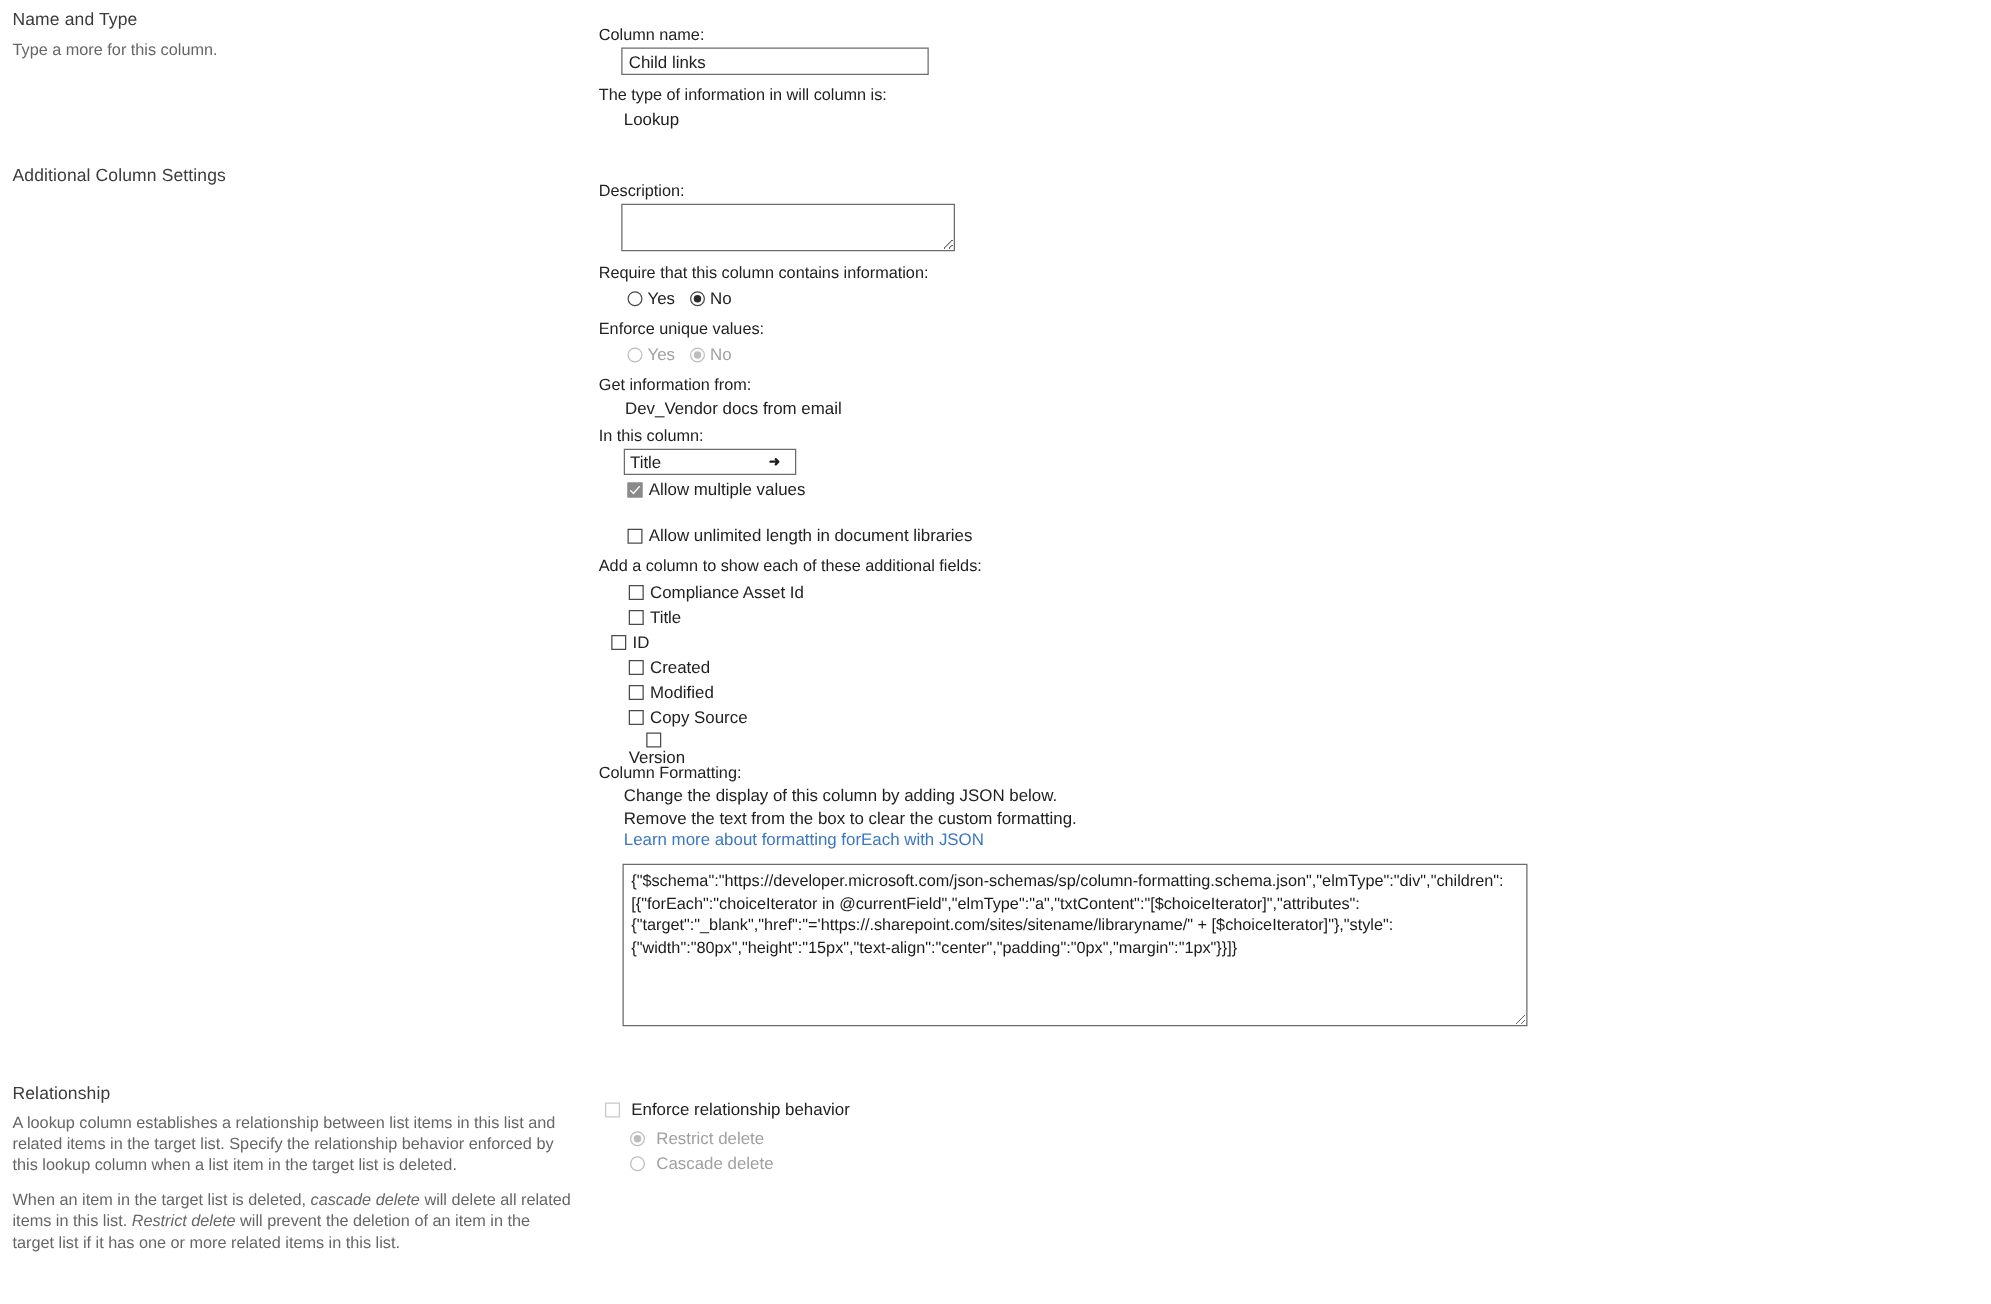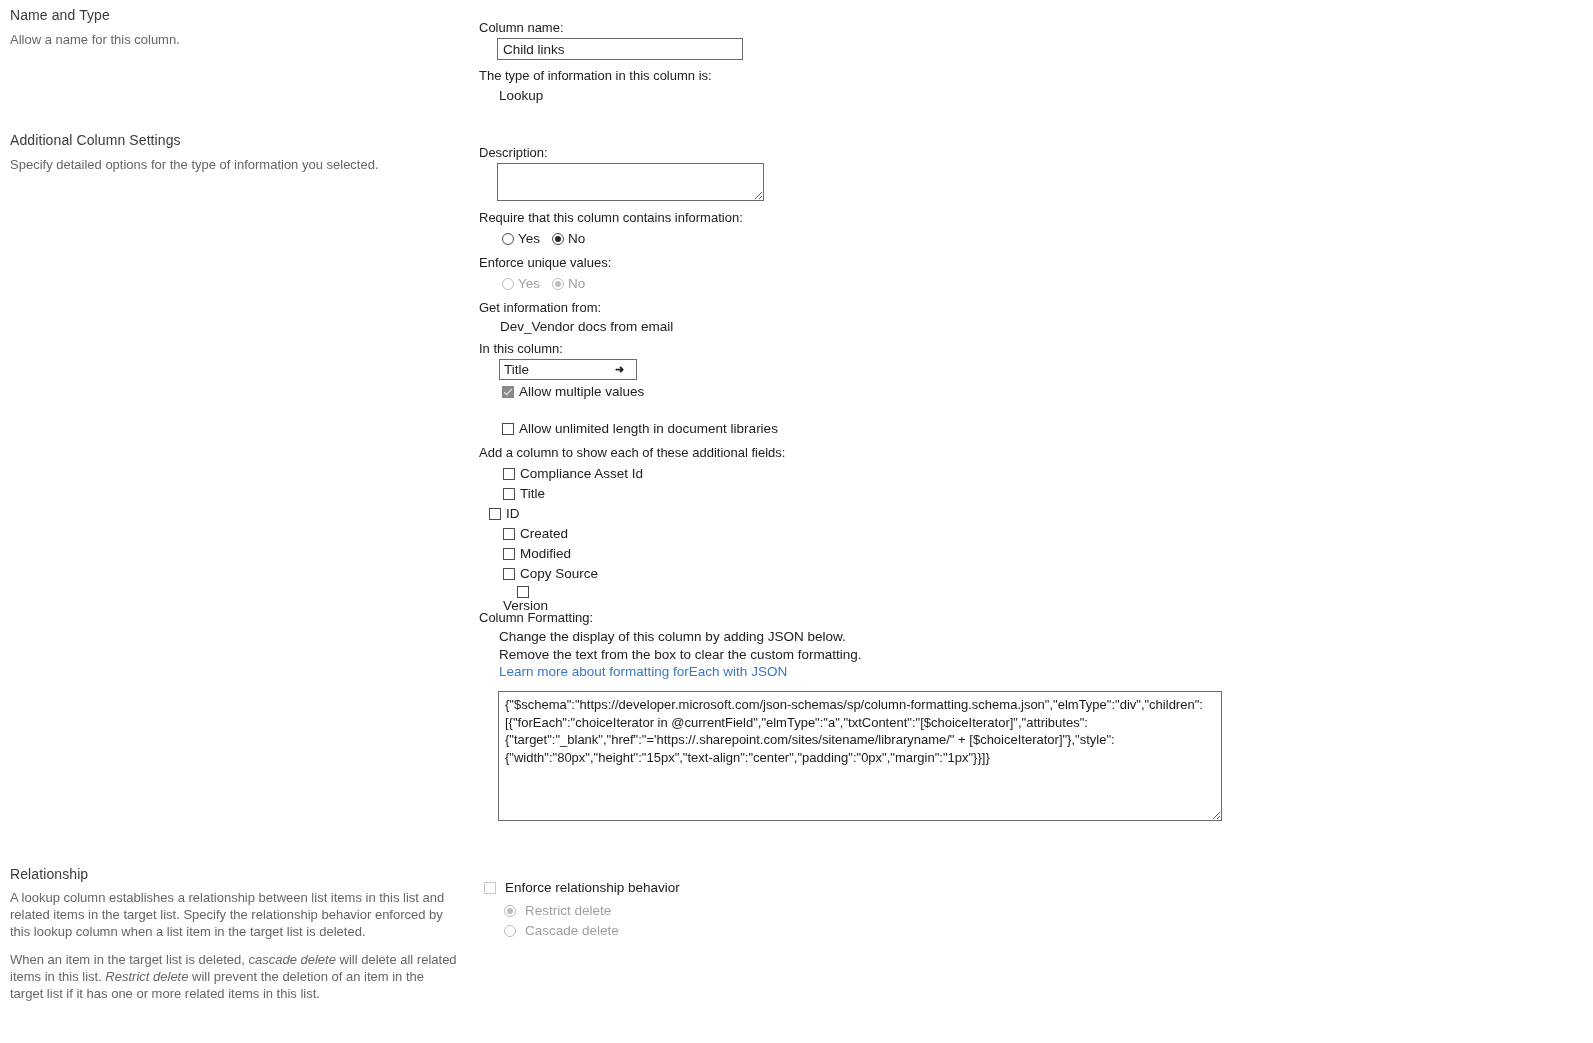--- a/index.html
+++ b/index.html
@@ -194,30 +194,29 @@
     text-decoration: none;
     white-space: nowrap;
   }
 </style>
 </head>
 <body>
 
 <div class="page">
 
   <div class="section-head" style="left:10px; top:7px;">Name and Type</div>
-  <div class="section-desc" style="left:10px; top:31px;">Allow a name for this column.</div>
+  <div class="section-desc" style="left:10px; top:31px;">Type a more for this column.</div>
 
   <div class="field-label" style="left:479px; top:20px;">Column name:</div>
   <input class="textbox" style="left: 497px; top: 38px; width: 246px; height: 22px;" value="Child links">
 
-  <div class="field-label" style="left:479px; top:68px;">The type of information in this column is:</div>
+  <div class="field-label" style="left:479px; top:68px;">The type of information in will column is:</div>
   <div class="field-value" style="left:499px; top:88px;">Lookup</div>
 
   <div class="section-head" style="left:10px; top:132px;">Additional Column Settings</div>
-  <div class="section-desc" style="left:10px; top:156px;">Specify detailed options for the type of information you selected.</div>
 
   <div class="field-label" style="left:479px; top:145px;">Description:</div>
   <textarea class="desc-area" style="left: 497px; top: 163px; width: 267px; height: 38px;"></textarea>
 
   <div class="field-label" style="left:479px; top:210px;">Require that this column contains information:</div>
   <div class="opt-row" style="left:502px; top:231px;">
     <span class="radio"></span>
     <span class="radio-label">Yes</span>
     <span class="radio checked"></span>
     <span class="radio-label">No</span>

